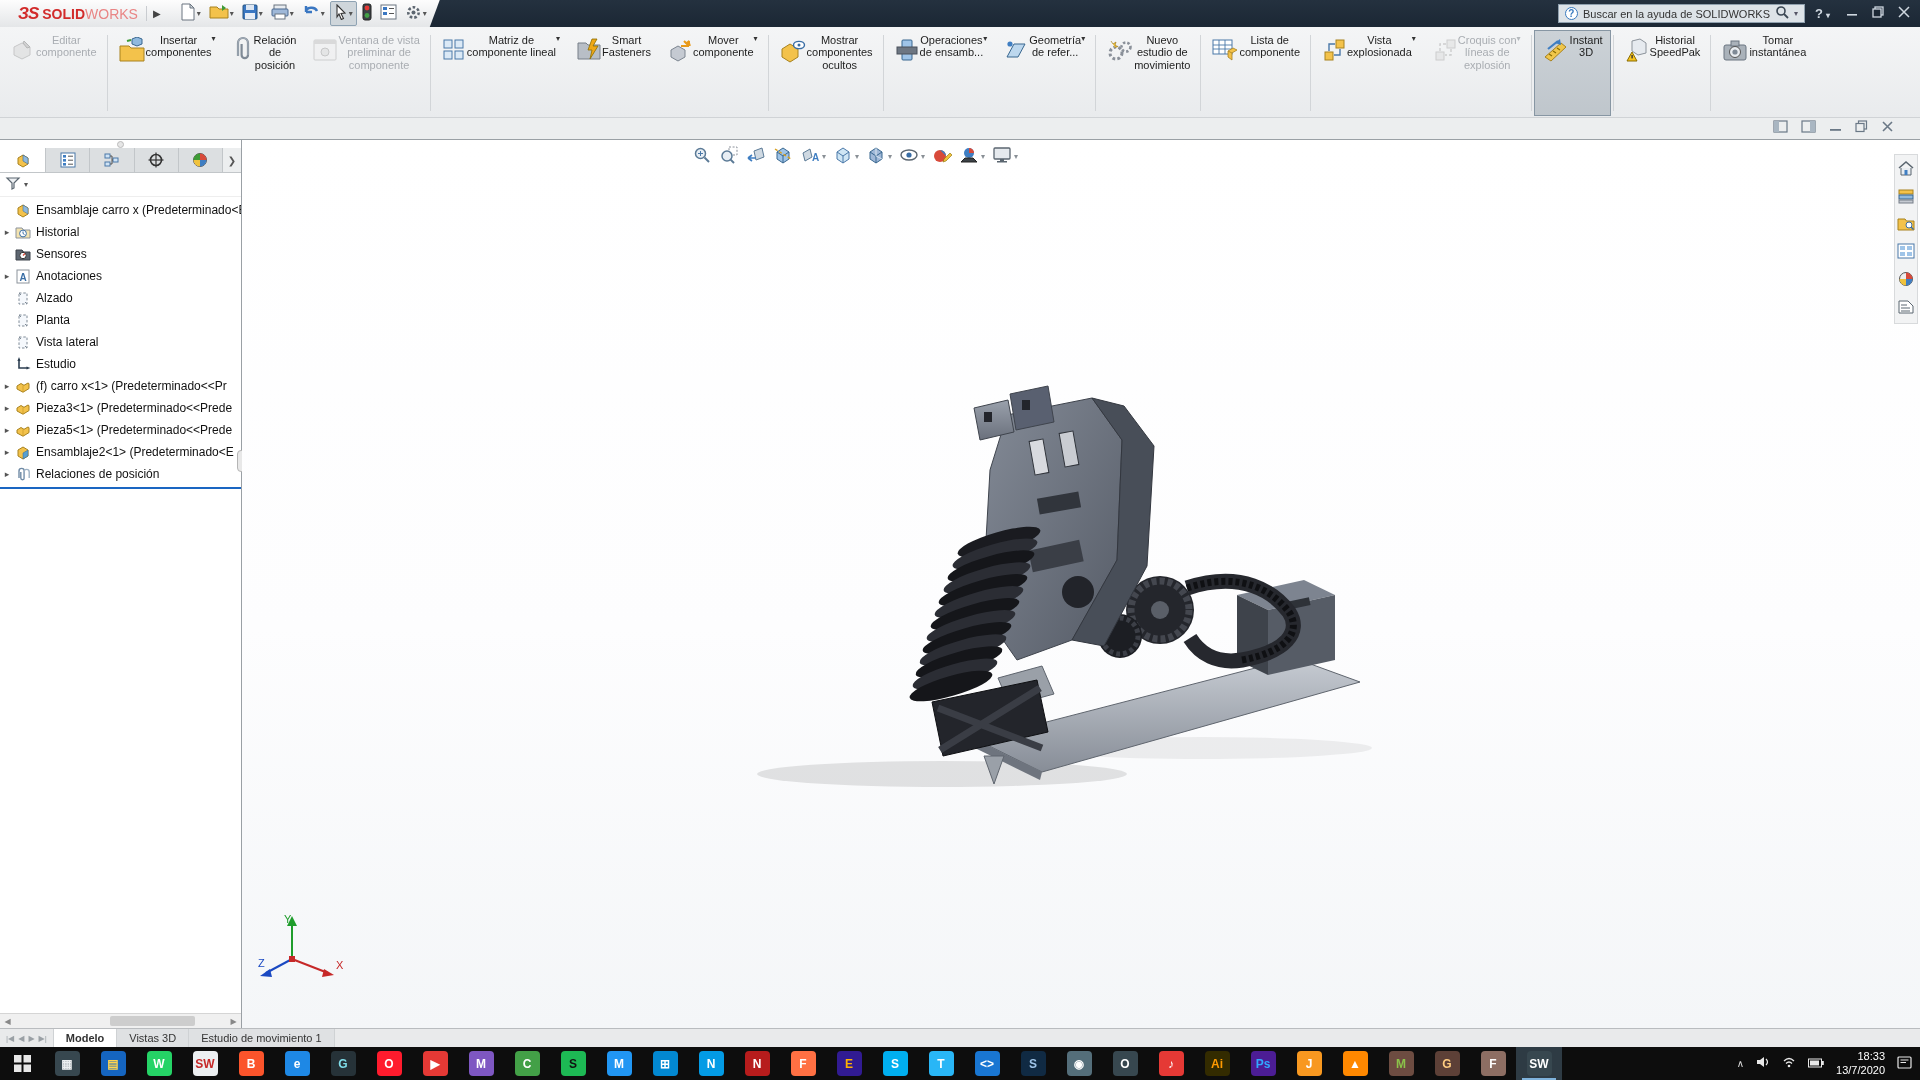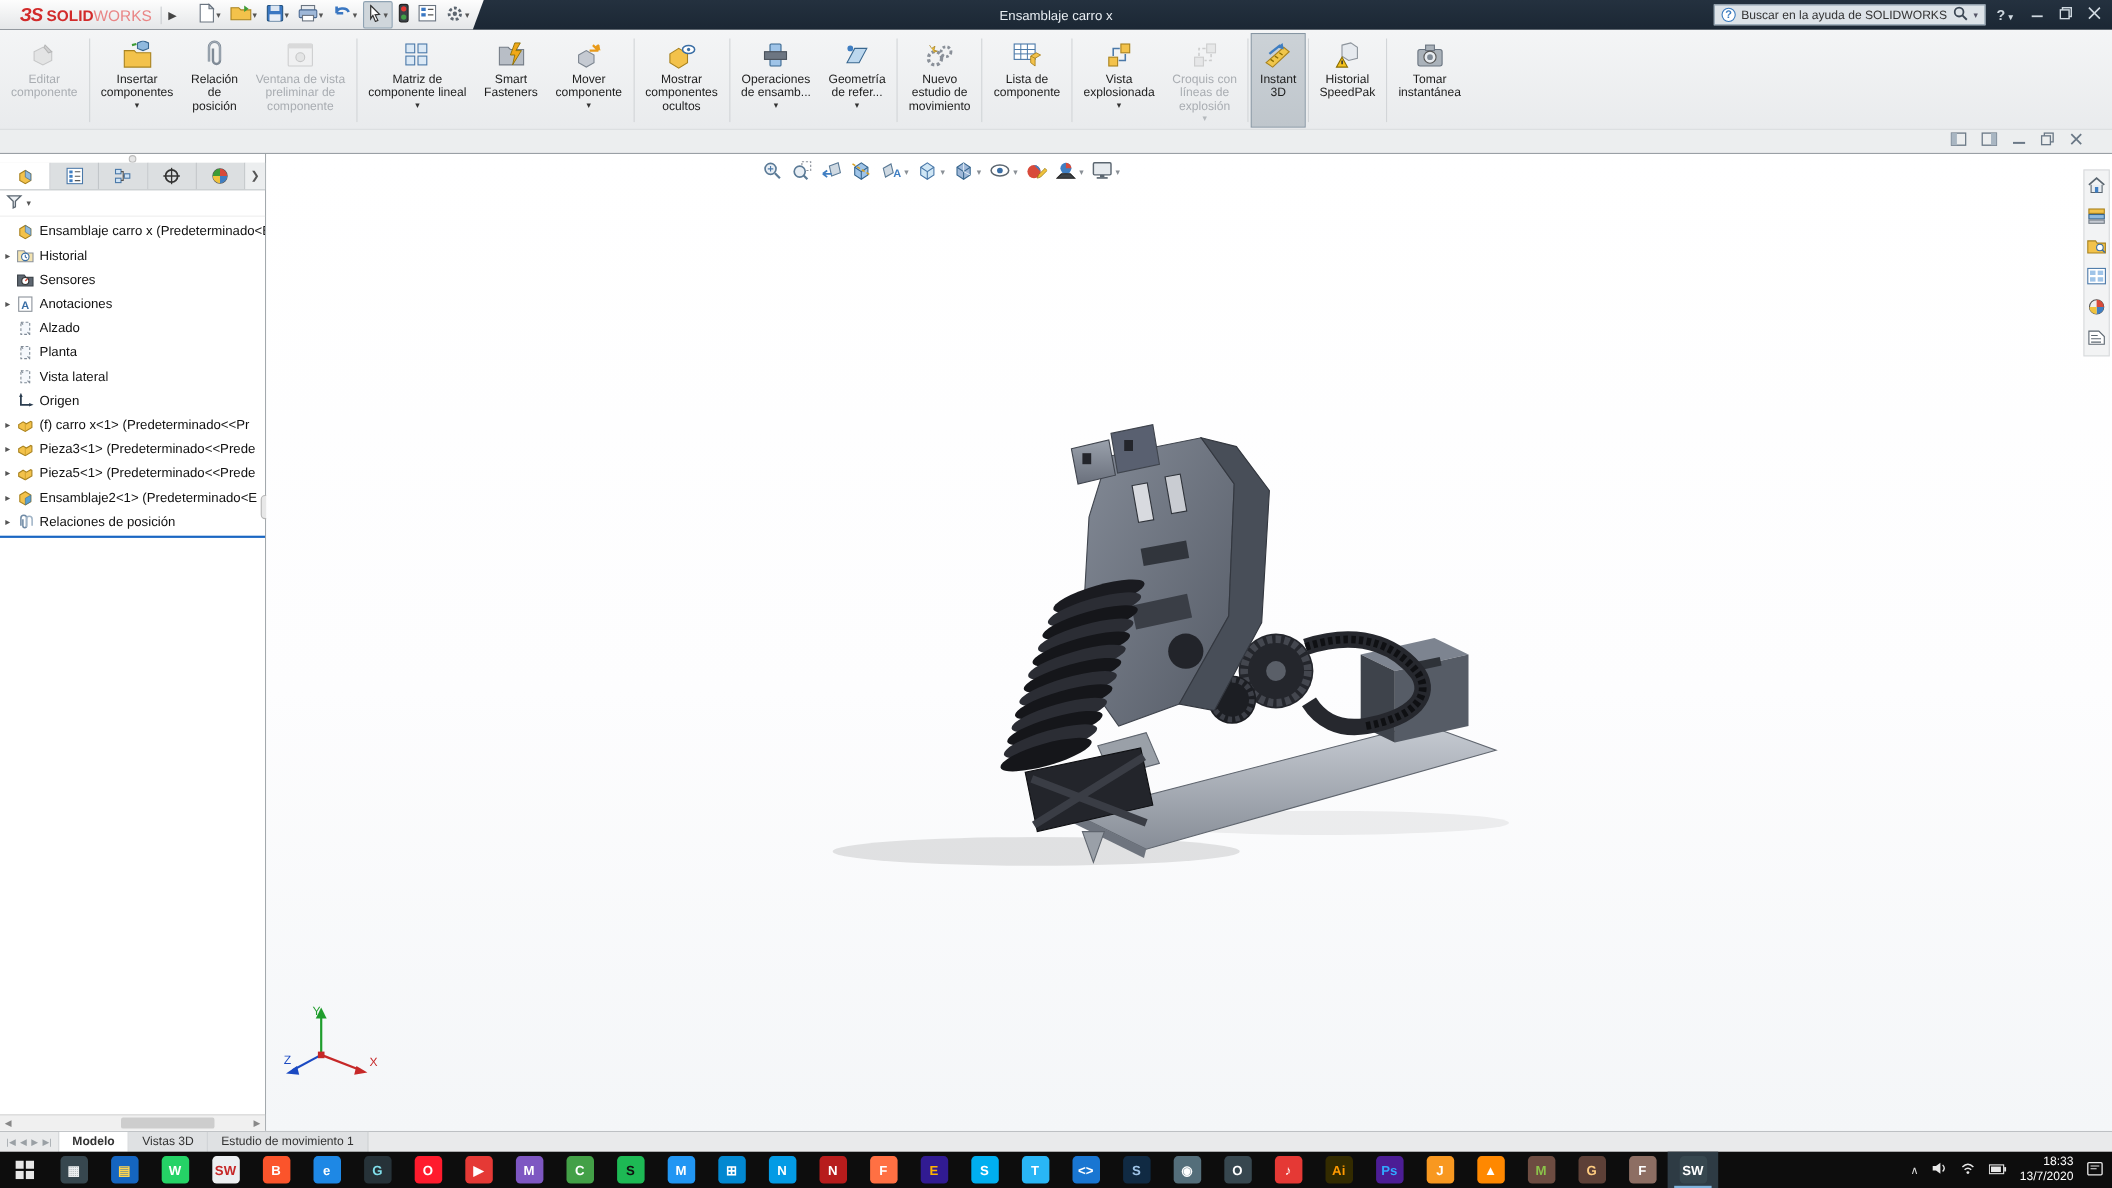--- a/index.html
+++ b/index.html
@@ -24,21 +24,21 @@
   .searchbox { display:flex; align-items:center; gap:5px; background:#dde3e8; border:1px solid #8fa0ae; height:19px; padding:0 6px; min-width:230px; }
   .searchbox .qmark { width:13px; height:13px; border-radius:50%; background:#fff; border:1px solid #3a7bbf; color:#3a7bbf; font-size:10px; font-weight:bold; display:flex; align-items:center; justify-content:center; }
   .searchbox .stext { color:#333; font-size:11px; white-space:nowrap; }
   .searchbox .sarr { font-size:8px; color:#556; }
   .tb-help { color:#cfd8e0; font-size:13px; font-weight:bold; }
   .tb-help .arr { font-size:8px; margin-left:3px; }
   .winbtns { display:flex; align-items:center; gap:14px; margin-left:6px; }
 
   
   .ribbon { height:91px; background:linear-gradient(180deg,#f4f5f6,#e9ebed); border-bottom:1px solid #d0d3d6; display:flex; align-items:stretch; padding:3px 2px 1px 2px; flex:0 0 auto; }
-  .rb-item { display:flex; flex-direction:column; justify-content:flex-start; padding:3px 7px 1px 7px; text-align:center; font-size:11px; line-height:1.12; color:#1d1d1d; border:1px solid transparent; }
+  .rb-item { display:flex; flex-direction:row; justify-content:flex-start; padding:3px 7px 1px 7px; text-align:center; font-size:11px; line-height:1.12; color:#1d1d1d; border:1px solid transparent; }
   .rb-item .ic { height:32px; display:flex; align-items:center; justify-content:center; }
   .rb-item .lbl div { white-space:nowrap; }
   .rb-item .darr { font-size:8px; color:#333; margin-top:1px; }
   .rb-item.disabled { color:#a9adb2; }
   .rb-item.disabled .ic { filter:grayscale(1) opacity(.45); }
   .rb-item.disabled .darr { color:#b5b9bd; }
   .rb-item.active { background:linear-gradient(180deg,#ccd2d7,#bfc6cc); border:1px solid #8796a3; }
   .rb-sep { width:1px; background:#d2d5d8; margin:5px 2px; }
 
   
@@ -176,21 +176,20 @@
           </div>
           <div class="qbtn">
             <span><svg width="17" height="17" viewBox="0 0 17 17">
                 <circle cx="8.5" cy="8.5" r="5.2" fill="none" stroke="#5d6670" stroke-width="2.6" stroke-dasharray="2.6 2"></circle>
                 <circle cx="8.5" cy="8.5" r="2" fill="#5d6670"></circle>
               </svg></span>
             <span class="arr">▾</span>
           </div>
         </div>
     </div>
-    <div class="tb-title">Ensamblaje carro x</div>
     <div class="tb-right">
       <div class="searchbox">
         <span class="qmark">?</span>
         <span class="stext">Buscar en la ayuda de SOLIDWORKS</span>
         <span><svg width="14" height="14" viewBox="0 0 14 14">
               <circle cx="6" cy="6" r="4" fill="none" stroke="#3b4754" stroke-width="1.6"></circle>
               <line x1="9" y1="9" x2="13" y2="13" stroke="#3b4754" stroke-width="1.8"></line>
             </svg></span>
         <span class="sarr">▾</span>
       </div>
@@ -608,21 +607,21 @@
           </div>
           <div class="trow">
             <span class="exp"></span>
             <span class="tic">
               <svg width="15" height="15" viewBox="0 0 15 15">
                 <path d="M3 2v9h9" fill="none" stroke="#2c3e50" stroke-width="1.6"></path>
                 <polygon points="3,0 1.4,4 4.6,4" fill="#2c3e50"></polygon>
                 <polygon points="14.5,11 10.5,9.4 10.5,12.6" fill="#2c3e50"></polygon>
               </svg>
             </span>
-            <span class="tlbl">Origen</span>
+            <span class="tlbl">Estudio</span>
           </div>
           <div class="trow">
             <span class="exp">▸</span>
             <span class="tic">
               <svg width="16" height="14" viewBox="0 0 16 14">
                 <path d="M2 7l4-2.5 3 1.8 4-2.3 1 .6v5l-6 3.6L2 10z" fill="#f3c24b" stroke="#a8821f"></path>
                 <path d="M8 13.2V6.3" stroke="#c89a25" stroke-width=".7"></path>
               </svg>
             </span>
             <span class="tlbl">(f) carro x&lt;1&gt; (Predeterminado&lt;&lt;Pr</span>

